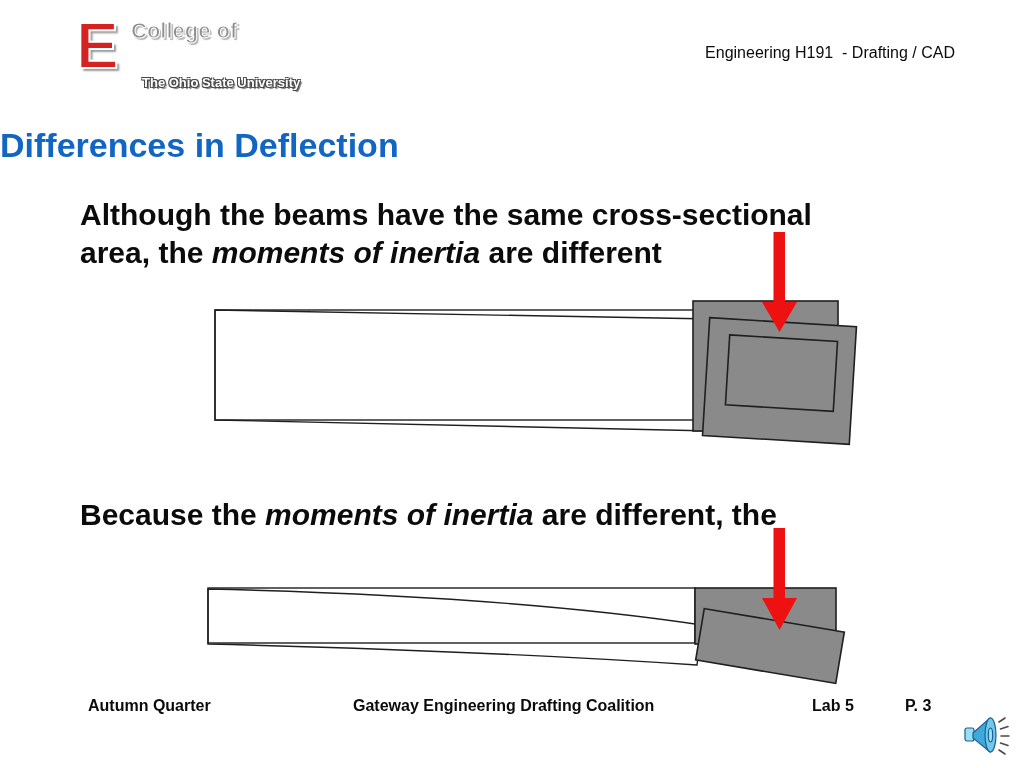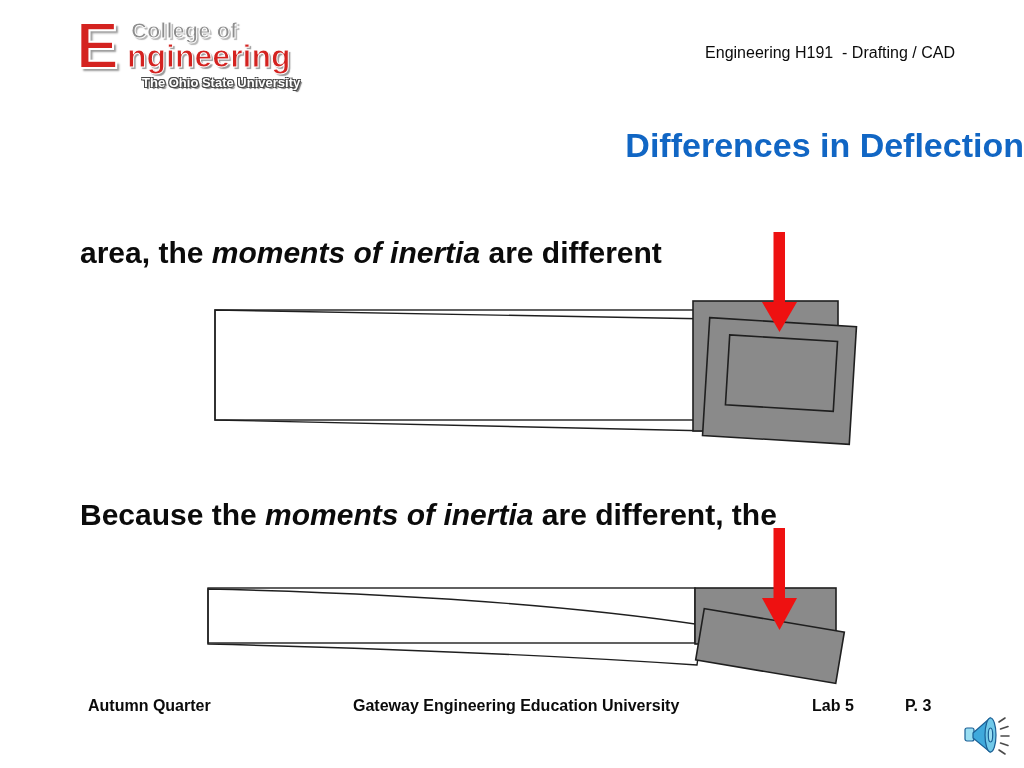--- a/index.html
+++ b/index.html
@@ -18,21 +18,21 @@
           -webkit-text-stroke:2px #fff;text-shadow:3px 3px 2px #9b9b9b}
   .logo-college{left:55px;top:10px;font-size:22px;color:var(--logo-gray);
           -webkit-text-stroke:1px #fff;text-shadow:2px 2px 1px #b5b5b5}
   .logo-ngineering{left:51px;top:30px;font-size:32px;color:var(--logo-red);
           -webkit-text-stroke:1px #fff;text-shadow:2px 2px 1px #9b9b9b}
   .logo-osu{left:66px;top:66px;font-size:13px;color:#fff;
           text-shadow:-1px -1px 0 #484848,1px -1px 0 #484848,-1px 1px 0 #484848,1px 1px 0 #484848,2px 2px 1px #777}
 
   .course{top:44px;right:69px;font-size:16px;font-weight:normal;color:var(--text-black);white-space:pre}
 
-  .title{top:126px;left:0;width:100%;text-align:right;font-size:34px;font-weight:bold;color:var(--title-blue)}
+  .title{top:126px;left:0;width:100%;text-align:left;font-size:34px;font-weight:bold;color:var(--title-blue)}
 
   .para{font-size:30px;font-weight:bold;line-height:38px;color:var(--text-black);width:880px}
   .para em{font-weight:inherit}
   .para1{left:80px;top:196px}
   .para2{left:80px;top:496px}
 
   .footer-item{top:697px;font-size:16px;font-weight:bold;color:var(--text-black);white-space:nowrap}
   .f-quarter{left:88px}
   .f-coalition{left:353px}
   .f-lab{left:812px}
@@ -47,30 +47,29 @@
   .spk-light{fill:#9ADEF2;stroke:#1A5F95;stroke-width:1.2}
   .spk-mouth{fill:#71C9E9;stroke:#1A5F95;stroke-width:1.2}
   .spk-wave{fill:none;stroke:#4a4a4a;stroke-width:1.6;stroke-linecap:round}
 </style>
 </head>
 <body>
 
 <div class="abs logo">
   <span class="logo-e">E</span>
   <span class="logo-college">College of</span>
-  <span class="logo-ngineering">ngineering</span>
   <span class="logo-osu">The Ohio State University</span>
 </div>
 
 <div class="abs course">Engineering H191  - Drafting / CAD</div>
 
 <div class="abs title">Differences in Deflection</div>
 
 <div class="abs para para1">
-  <br>
+  <span>Although the beams have the same cross-sectional</span><br>
   <span>area, the </span><em>moments of inertia</em><span> are different</span>
 </div>
 
 <svg class="abs" style="left:200px;top:215px" width="670" height="235" viewBox="0 0 670 235">
   <polygon class="beam-fill" points="15,95 512,104 512,216 15,205"></polygon>
   <rect class="beam-line" x="15" y="95" width="495" height="110"></rect>
   <rect class="gray" x="493" y="86" width="145" height="130"></rect>
   <g transform="rotate(3.5 579 166)">
     <path class="gray" fill-rule="evenodd" d="M506,107 h147 v118 h-147 Z M527,123 h108 v70 h-108 Z"></path>
   </g>
@@ -91,21 +90,21 @@
   <g transform="rotate(9.5 580 126)">
     <rect class="gray" x="509" y="100" width="142" height="52"></rect>
   </g>
   <g>
     <rect class="arrow" x="583.5" y="8" width="11.5" height="70"></rect>
     <polygon class="arrow" points="572,78 607,78 589.5,110"></polygon>
   </g>
 </svg>
 
 <div class="abs footer-item f-quarter">Autumn Quarter</div>
-<div class="abs footer-item f-coalition">Gateway Engineering Education University</div>
+<div class="abs footer-item f-coalition">Gateway Engineering Drafting Coalition</div>
 <div class="abs footer-item f-lab">Lab 5</div>
 <div class="abs footer-item f-page">P. 3</div>
 
 <svg class="abs" style="left:962px;top:712px" width="50" height="46" viewBox="0 0 50 46">
   <rect class="spk-light" x="3" y="16" width="9" height="13" rx="2"></rect>
   <polygon class="spk-body" points="11,21 28,6 28,40 11,26"></polygon>
   <ellipse class="spk-mouth" cx="28.5" cy="23" rx="5.5" ry="17"></ellipse>
   <ellipse class="spk-light" cx="28.5" cy="23" rx="2.2" ry="7"></ellipse>
   <path class="spk-wave" d="M37,10 L43,6 M38.5,17 L46,14.5 M39,24 L47,24 M38.5,31 L46,33.5 M37,38 L43,42"></path>
 </svg>

